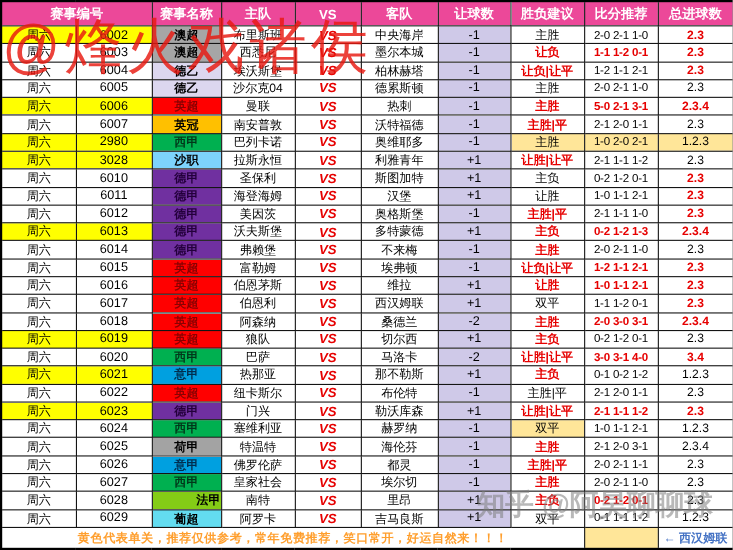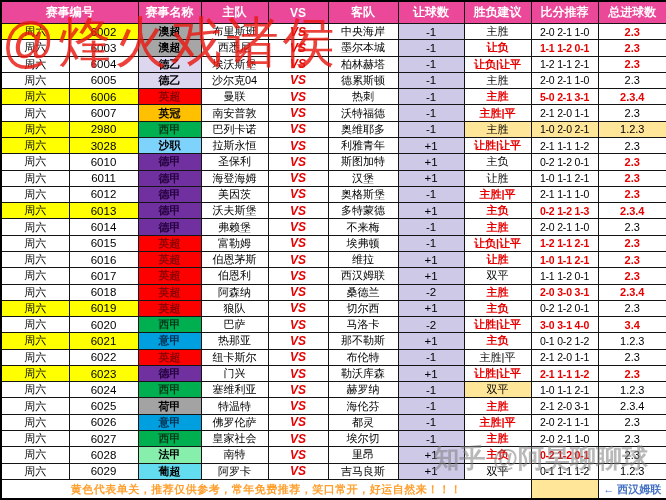--- a/index.html
+++ b/index.html
@@ -426,21 +426,21 @@
           <td class="vs">VS</td>
           <td>埃尔切</td>
           <td class="handicap num">-1</td>
           <td class="red">主胜</td>
           <td class="score">2-0 2-1 1-0</td>
           <td class="goals">2.3</td>
         </tr>
         <tr>
           <td>周六</td>
           <td class="num">6028</td>
-          <td class="league" style="background: #86efac; color: rgb(0, 0, 0);">法甲</td>
+          <td class="league" style="background: #84cc16; color: rgb(0, 0, 0); text-align: right;">法甲</td>
           <td>南特</td>
           <td class="vs">VS</td>
           <td>里昂</td>
           <td class="handicap num">+1</td>
           <td class="red">主负</td>
           <td class="score red">0-2 1-2 0-1</td>
           <td class="goals">2.3</td>
         </tr>
         <tr>
           <td>周六</td>

